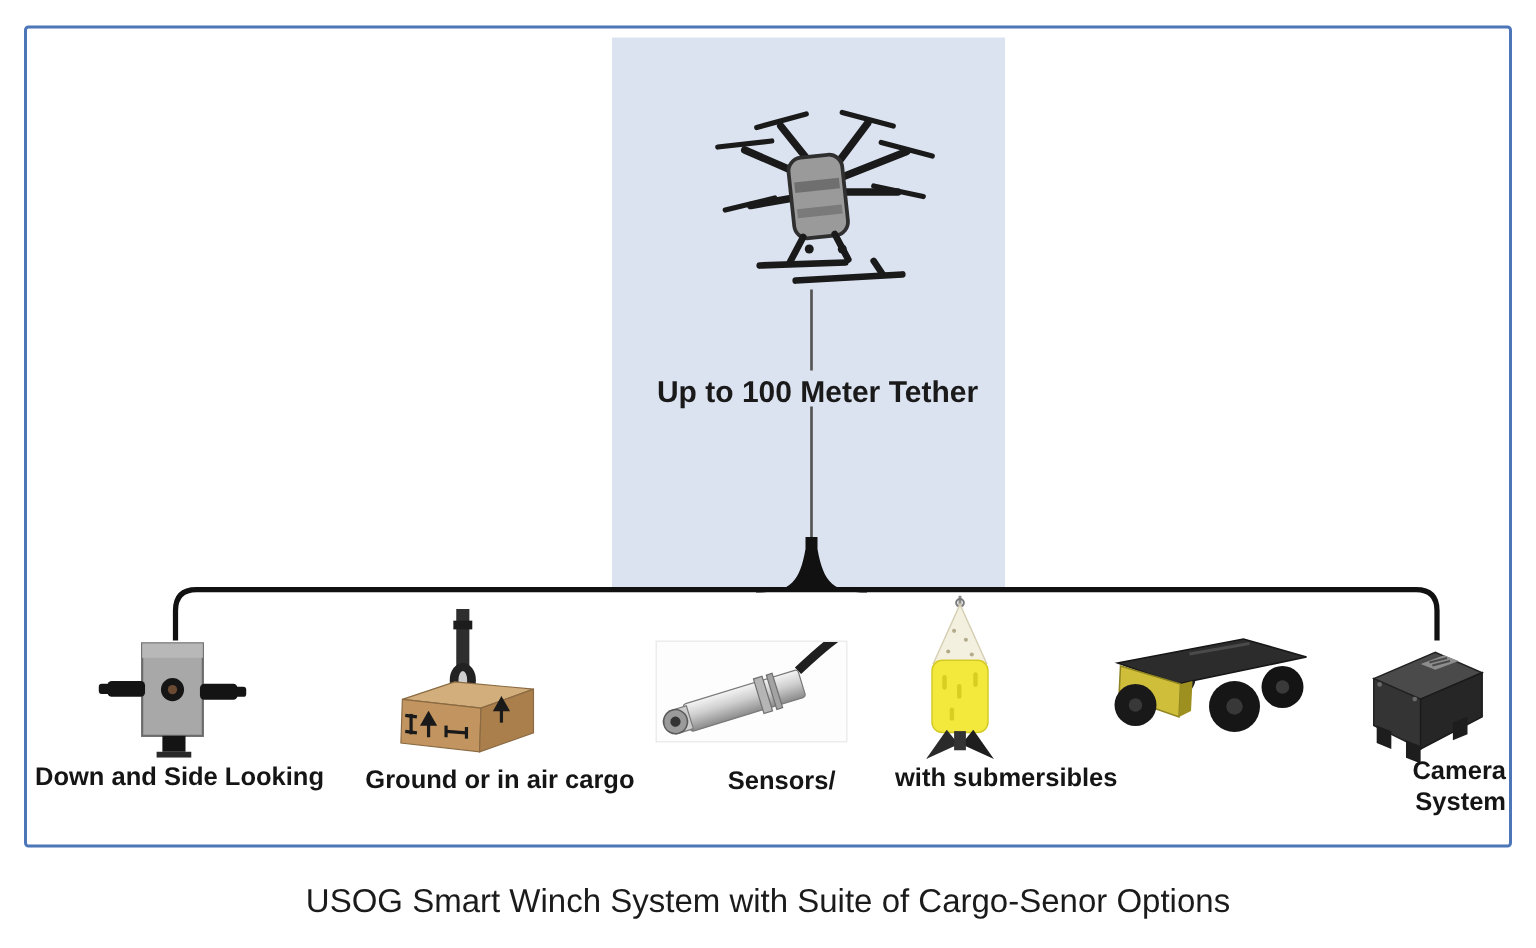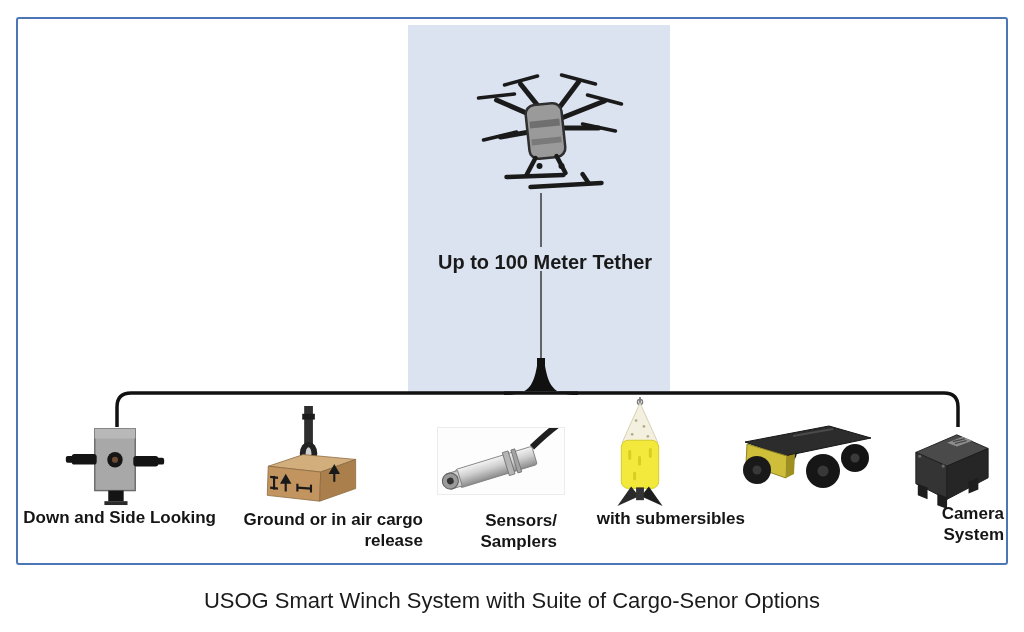--- a/index.html
+++ b/index.html
@@ -182,25 +182,23 @@
     <polygon points="64,56 74,52 74,64 64,68" fill="#1d1d1d"></polygon>
     <circle cx="14" cy="30" r="1.6" fill="#6a6a6a"></circle>
       <circle cx="38" cy="40" r="1.6" fill="#6a6a6a"></circle>
   </svg>
 
   <div class="opt-label" style="left:6px;top:507px;width:210px;">
     <span>Down and Side Looking</span>
   </div>
   <div class="opt-label" style="left:213px;top:509px;width:210px;">
     <span>Ground or in air cargo</span>
-    <span>release</span>
   </div>
   <div class="opt-label" style="left:427px;top:510px;width:130px;">
     <span>Sensors/</span>
-    <span>Samplers</span>
   </div>
   <div class="opt-label" style="left:535px;top:508px;width:210px;">
     <span>with submersibles</span>
   </div>
   <div class="opt-label" style="left:892px;top:503px;width:112px;">
     <span>Camera</span>
     <span>System</span>
   </div>
 
   <div class="caption">USOG Smart Winch System with Suite of Cargo-Senor Options</div>

